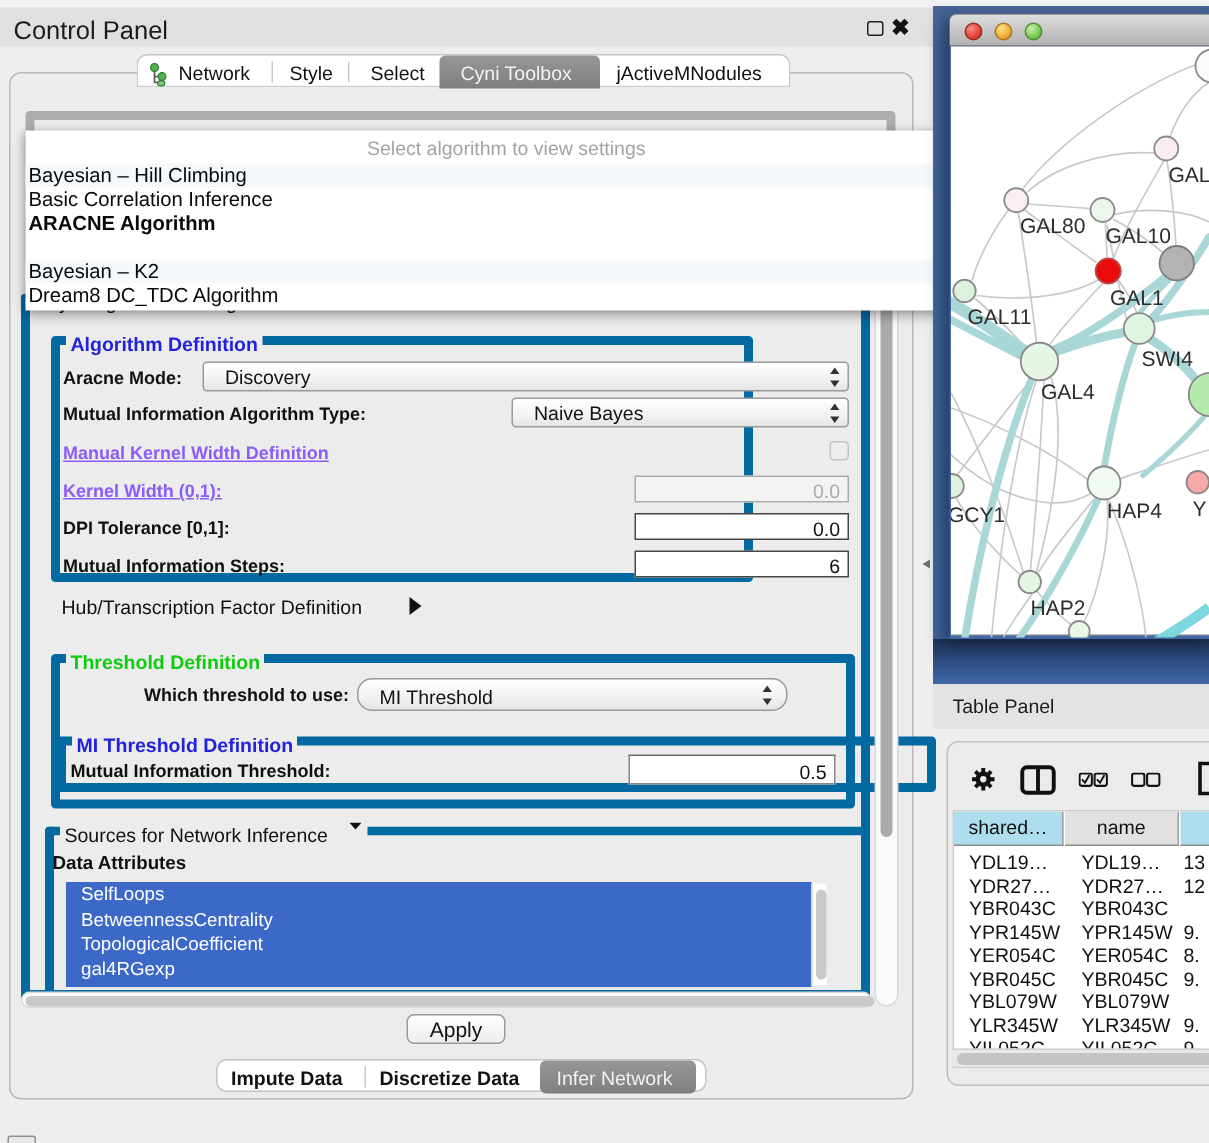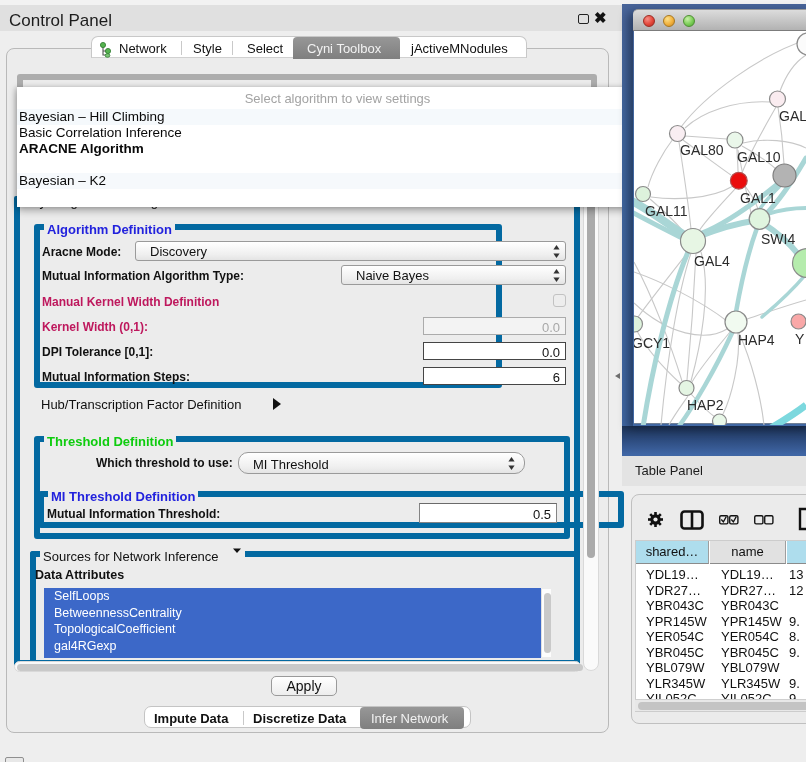--- a/index.html
+++ b/index.html
@@ -21,21 +21,21 @@
 #tabbar { left:91px; top:36px; width:436px; height:22px; background:#ffffff; border:1px solid #c8c8c8; border-bottom:1px solid #d0d0d0; border-radius:7px 7px 0 0; }
 .tabtxt { position:absolute; top:3.5px; font-size:13px; color:#111; }
 .tabsep { position:absolute; top:4px; width:1px; height:14px; background:#c9c9c9; }
 #cynitab { position:absolute; left:201px; top:0px; width:107px; height:22px; background:linear-gradient(#979797,#7f7f7f); border-radius:4px 4px 0 0; }
 #cynitab span { position:absolute; left:14px; top:3.5px; font-size:13px; color:#f2f2f2; }
 
 
 .gbox { position:absolute; border:6px solid #0369a1; border-radius:3px; }
 .gtitle { position:absolute; top:-8px; background:#ececec; padding:0 3px; font-size:13px; font-weight:bold; line-height:15px; }
 .lbl { position:absolute; font-size:12px; font-weight:bold; color:#111; }
-.lbl.dis { color:#be185d; }
+.lbl.dis { color:#8b5cf6;text-decoration:underline; }
 .combo { position:absolute; height:20px; background:linear-gradient(#ffffff,#eFeFeF 70%,#e4e4e4); border:1px solid #9a9a9a; border-radius:3px; }
 .combo .ct { position:absolute; left:14px; top:2px; font-size:13px; color:#111;text-align:center; }
 .updn { position:absolute; right:5px; top:3px; width:7px; height:13px; }
 .field { position:absolute; height:18px; background:#ffffff; border:1px solid #848484; border-top:1px solid #6a6a6a; }
 .field .v { position:absolute; right:5px; top:1.5px; font-size:13px; color:#111; }
 .field.strong { border:1.5px solid #454545; }
 .field.dis { background:#f3f3f3; border:1px solid #ababab; }
 .field.dis .v { color:#a8a8a8; }
 
 
@@ -218,20 +218,21 @@
 </div>
 
 <div class="abs" id="popup">
   <div class="abs" style="left:0;top:22px;width:100%;height:16px;background:#f5f9fc"></div>
   <div class="abs" style="left:0;top:86px;width:100%;height:16px;background:#f6f9fc"></div>
   <span class="hint">Select algorithm to view settings</span>
   <span class="it" style="top:22px">Bayesian – Hill Climbing</span>
   <span class="it" style="top:38px">Basic Correlation Inference</span>
   <span class="it" style="top:54px;font-weight:bold">ARACNE Algorithm</span>
   <span class="it" style="top:86px">Bayesian – K2</span>
+  <span class="it" style="top:102px">Dream8 DC_TDC Algorithm</span>
 </div>
 
 <div class="abs" id="desktop">
   <div id="shadowband"></div>
   <div id="netwin">
     <div id="wtitle">
       <span class="tl" style="left:10px;background:radial-gradient(circle at 35% 30%,#f58e86,#e4473a 55%,#b02c22);border:0.5px solid #9d2b22"></span>
       <span class="tl" style="left:30px;background:radial-gradient(circle at 35% 30%,#fbe08a,#f2b13c 55%,#c8862a);border:0.5px solid #a8781f"></span>
       <span class="tl" style="left:50px;background:radial-gradient(circle at 35% 30%,#c8f0a8,#7cce58 55%,#4ea534);border:0.5px solid #4f8f33"></span>
     </div>

